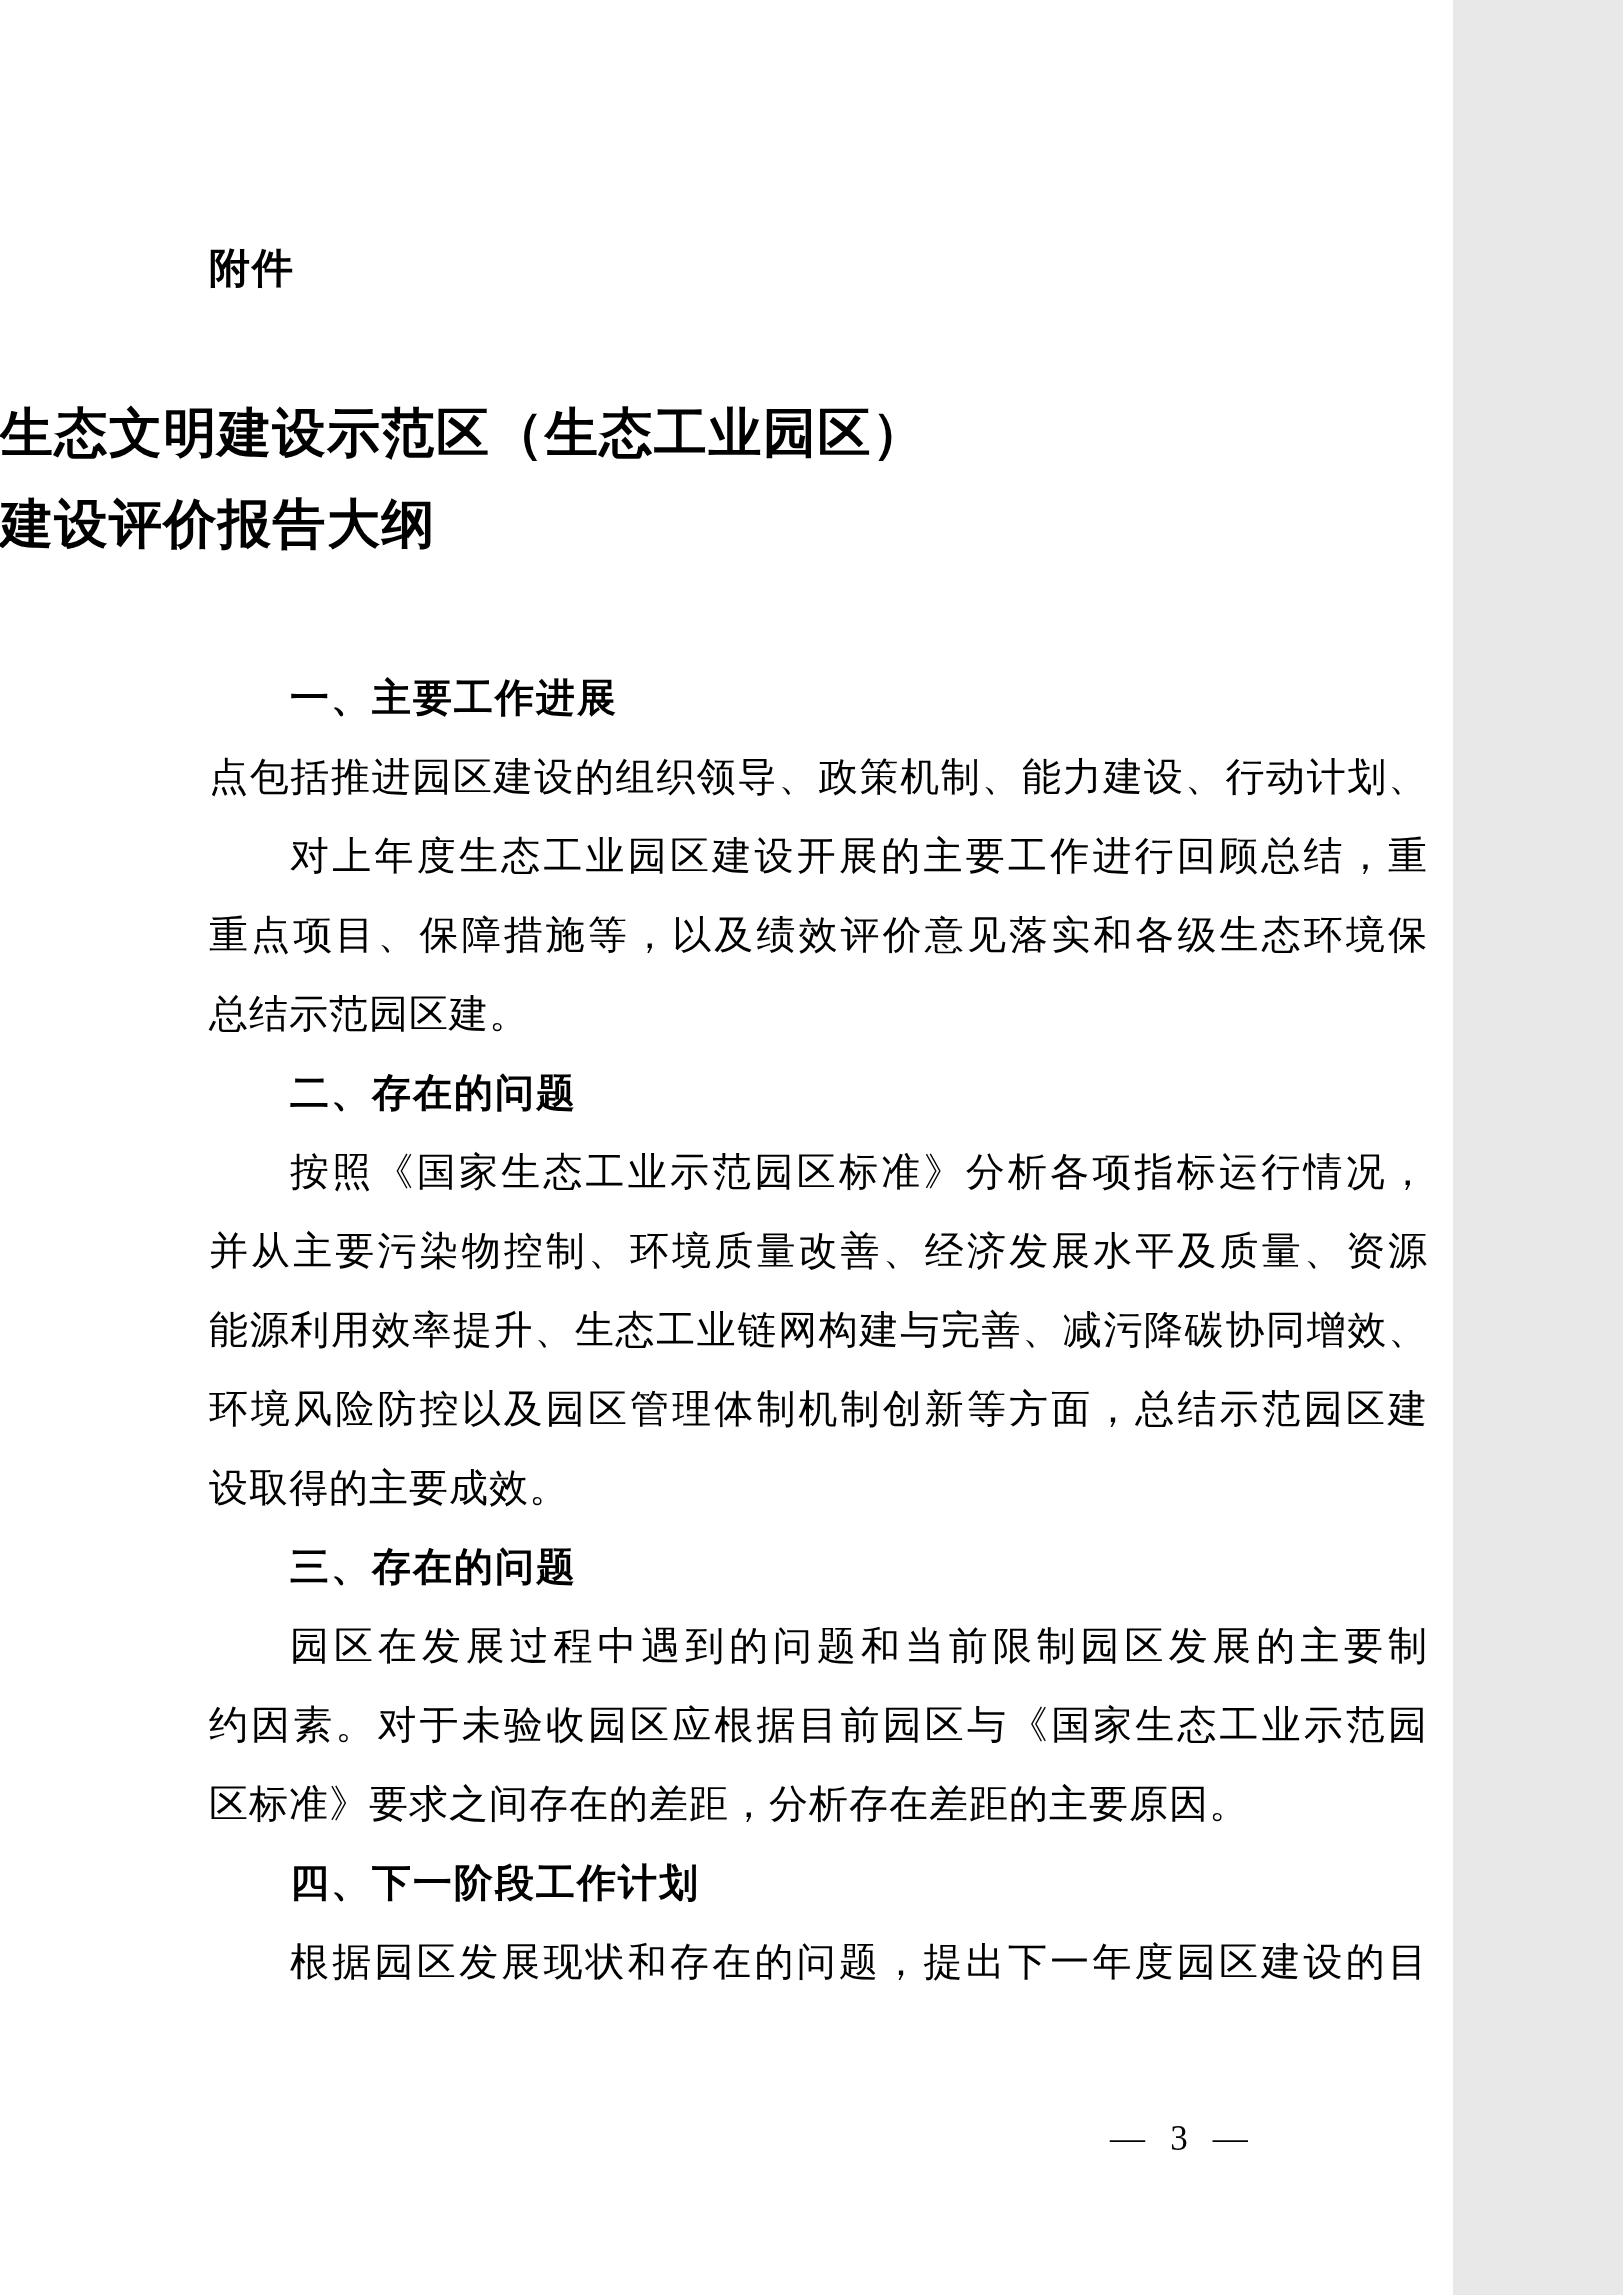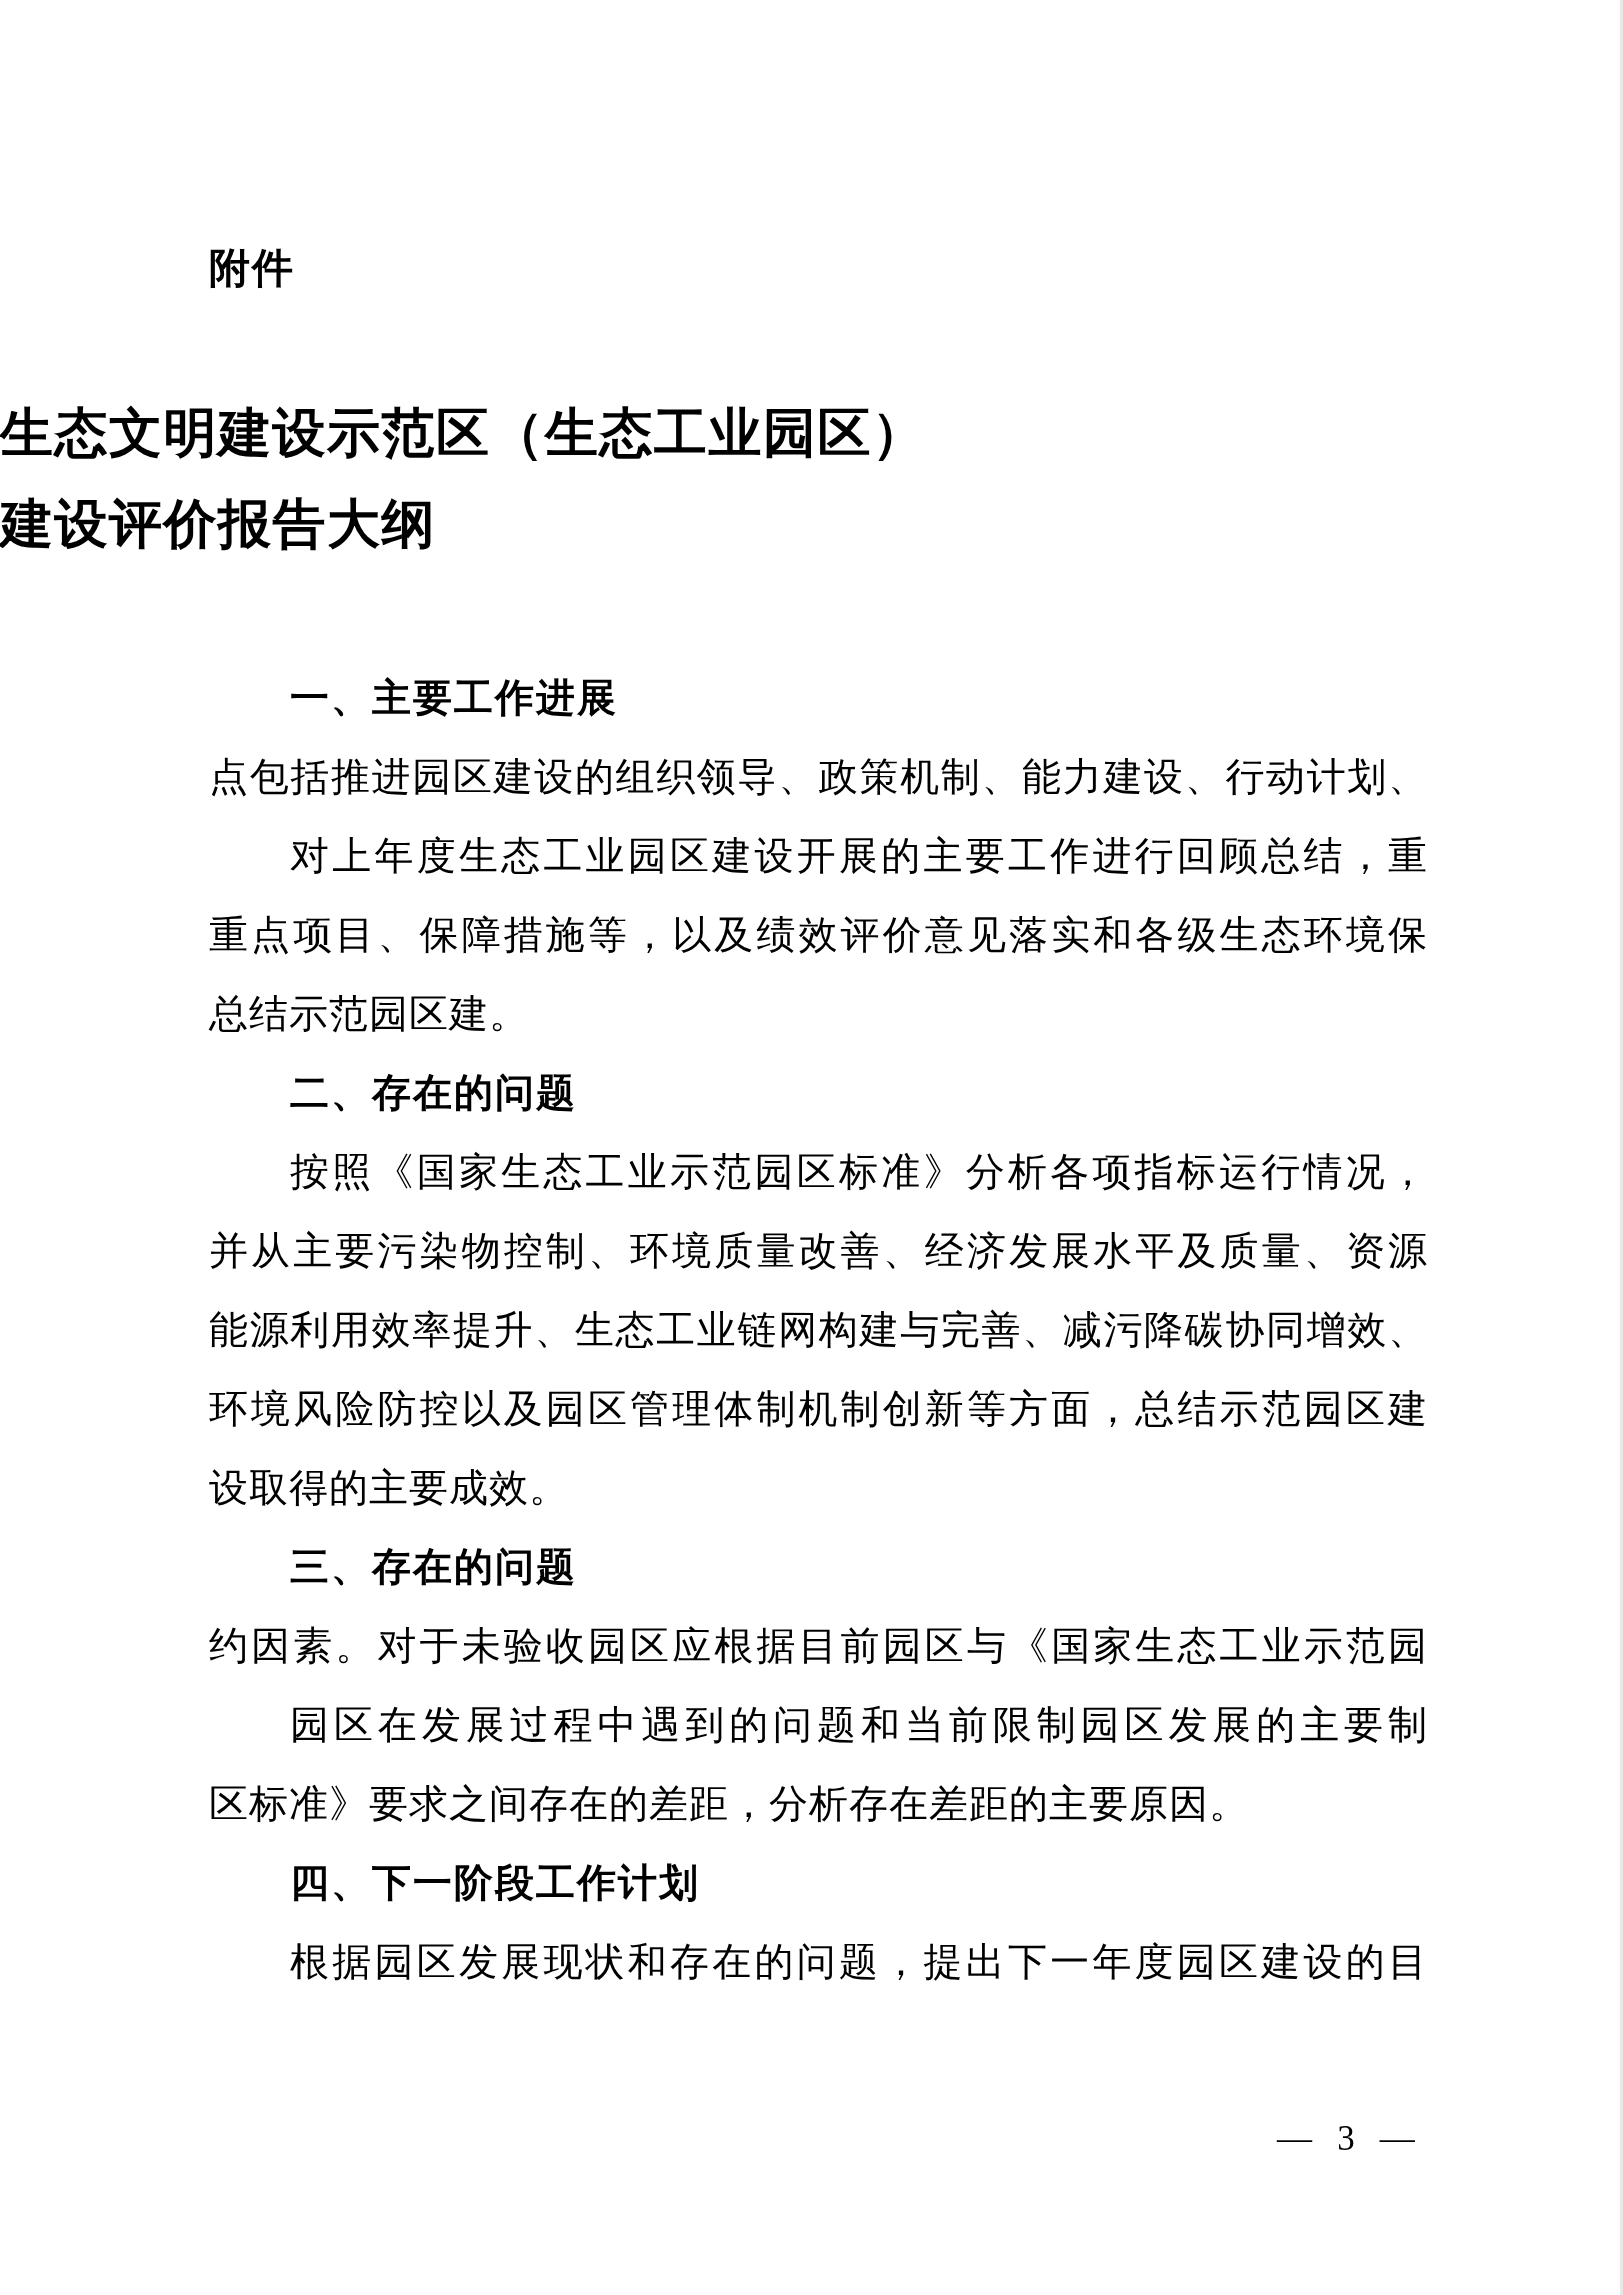--- a/index.html
+++ b/index.html
@@ -2,21 +2,21 @@
 <html style="font-size:8.2px"><head>
 <meta charset="utf-8">
 <style>
   html, body {
     margin: 0;
     padding: 0;
     background: #e8e8e8;
   }
   .page {
     position: relative;
-    width: 1620px;
+    width: 1453px;
     height: 2295px;
     background: #ffffff;
     color: #000000;
     font-family: "Liberation Serif", serif;
     overflow: hidden;
   }
   .attachment {
     position: absolute;
     top: 240px;
     left: 209px;
@@ -94,22 +94,22 @@
     <div class="line">总结示范园区建。</div>
 
     <div class="line heading">二、存在的问题</div>
     <div class="line indent just">按照《国家生态工业示范园区标准》分析各项指标运行情况，</div>
     <div class="line just">并从主要污染物控制、环境质量改善、经济发展水平及质量、资源</div>
     <div class="line just">能源利用效率提升、生态工业链网构建与完善、减污降碳协同增效、</div>
     <div class="line just">环境风险防控以及园区管理体制机制创新等方面，总结示范园区建</div>
     <div class="line">设取得的主要成效。</div>
 
     <div class="line heading">三、存在的问题</div>
+    <div class="line indent just">园区在发展过程中遇到的问题和当前限制园区发展的主要制</div>
     <div class="line just">约因素。对于未验收园区应根据目前园区与《国家生态工业示范园</div>
-    <div class="line indent just">园区在发展过程中遇到的问题和当前限制园区发展的主要制</div>
     <div class="line">区标准》要求之间存在的差距，分析存在差距的主要原因。</div>
 
     <div class="line heading">四、下一阶段工作计划</div>
     <div class="line indent just">根据园区发展现状和存在的问题，提出下一年度园区建设的目</div>
 
   </div>
 
   <div class="footer">— 3 —</div>
 
 </div>

